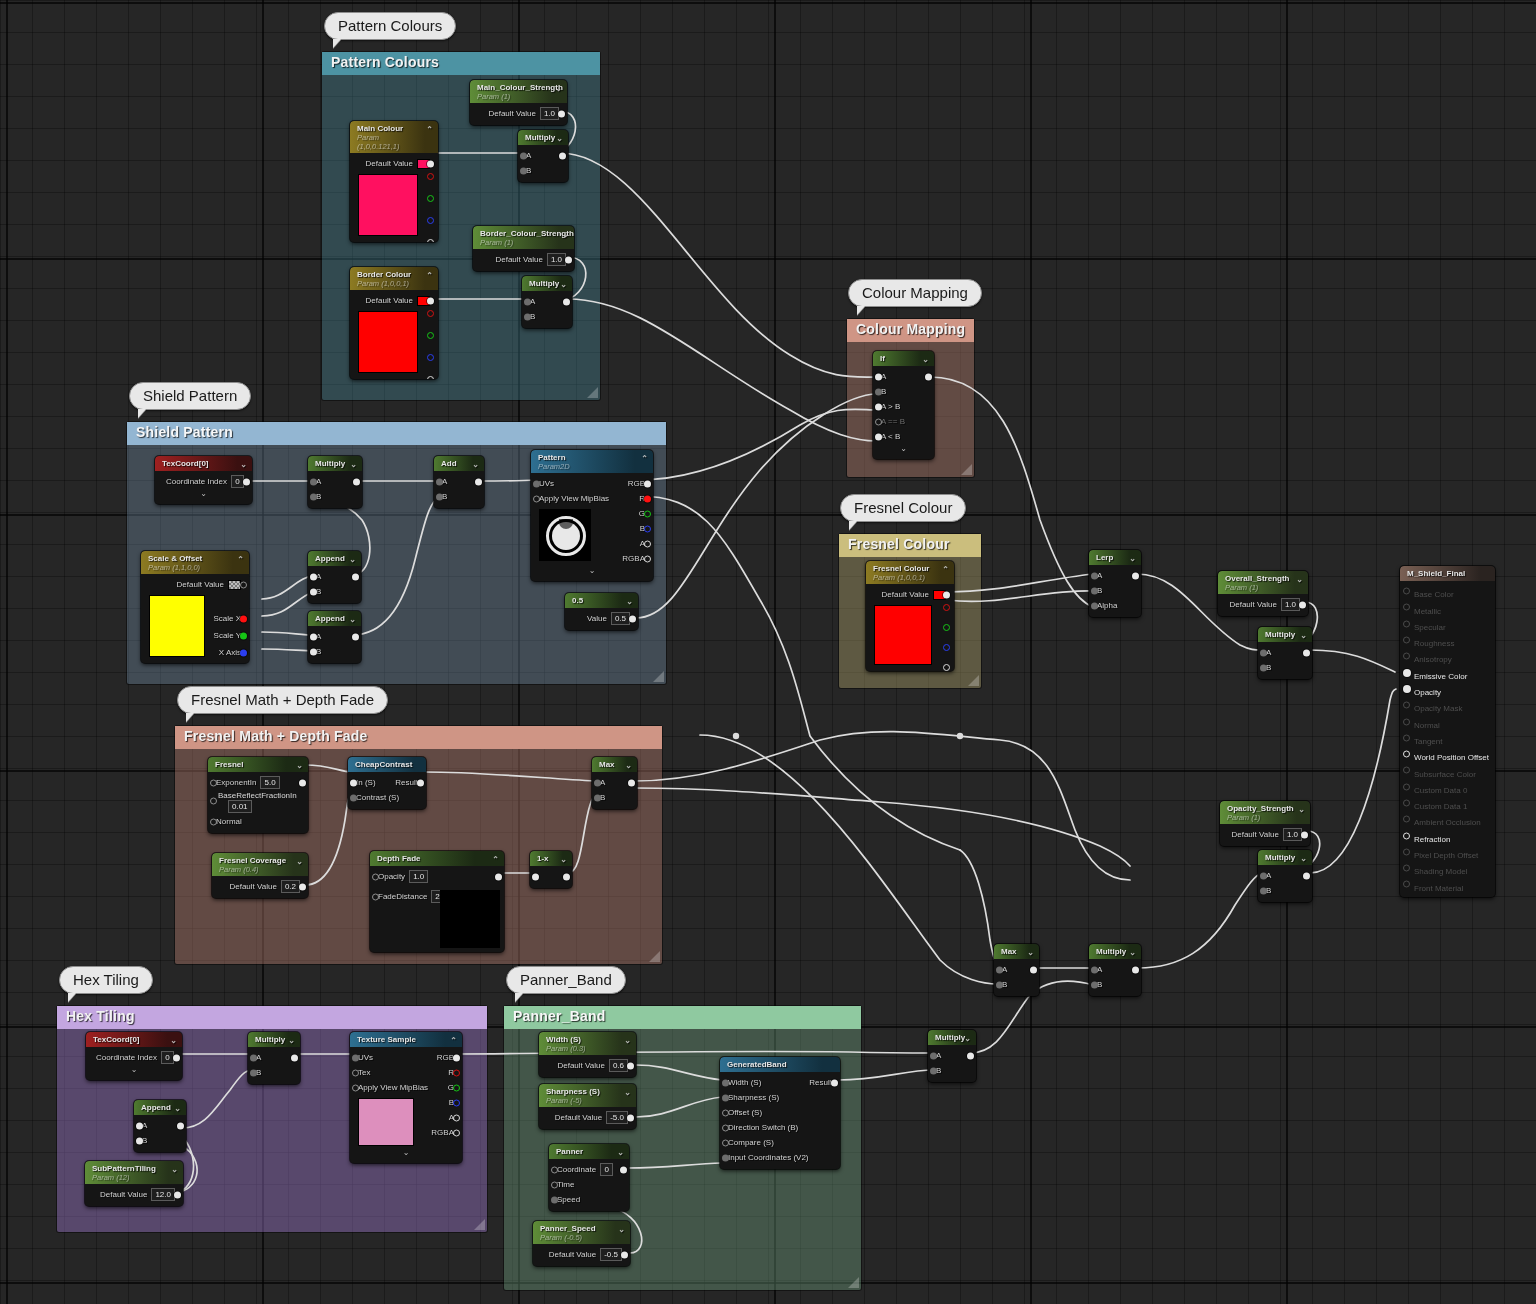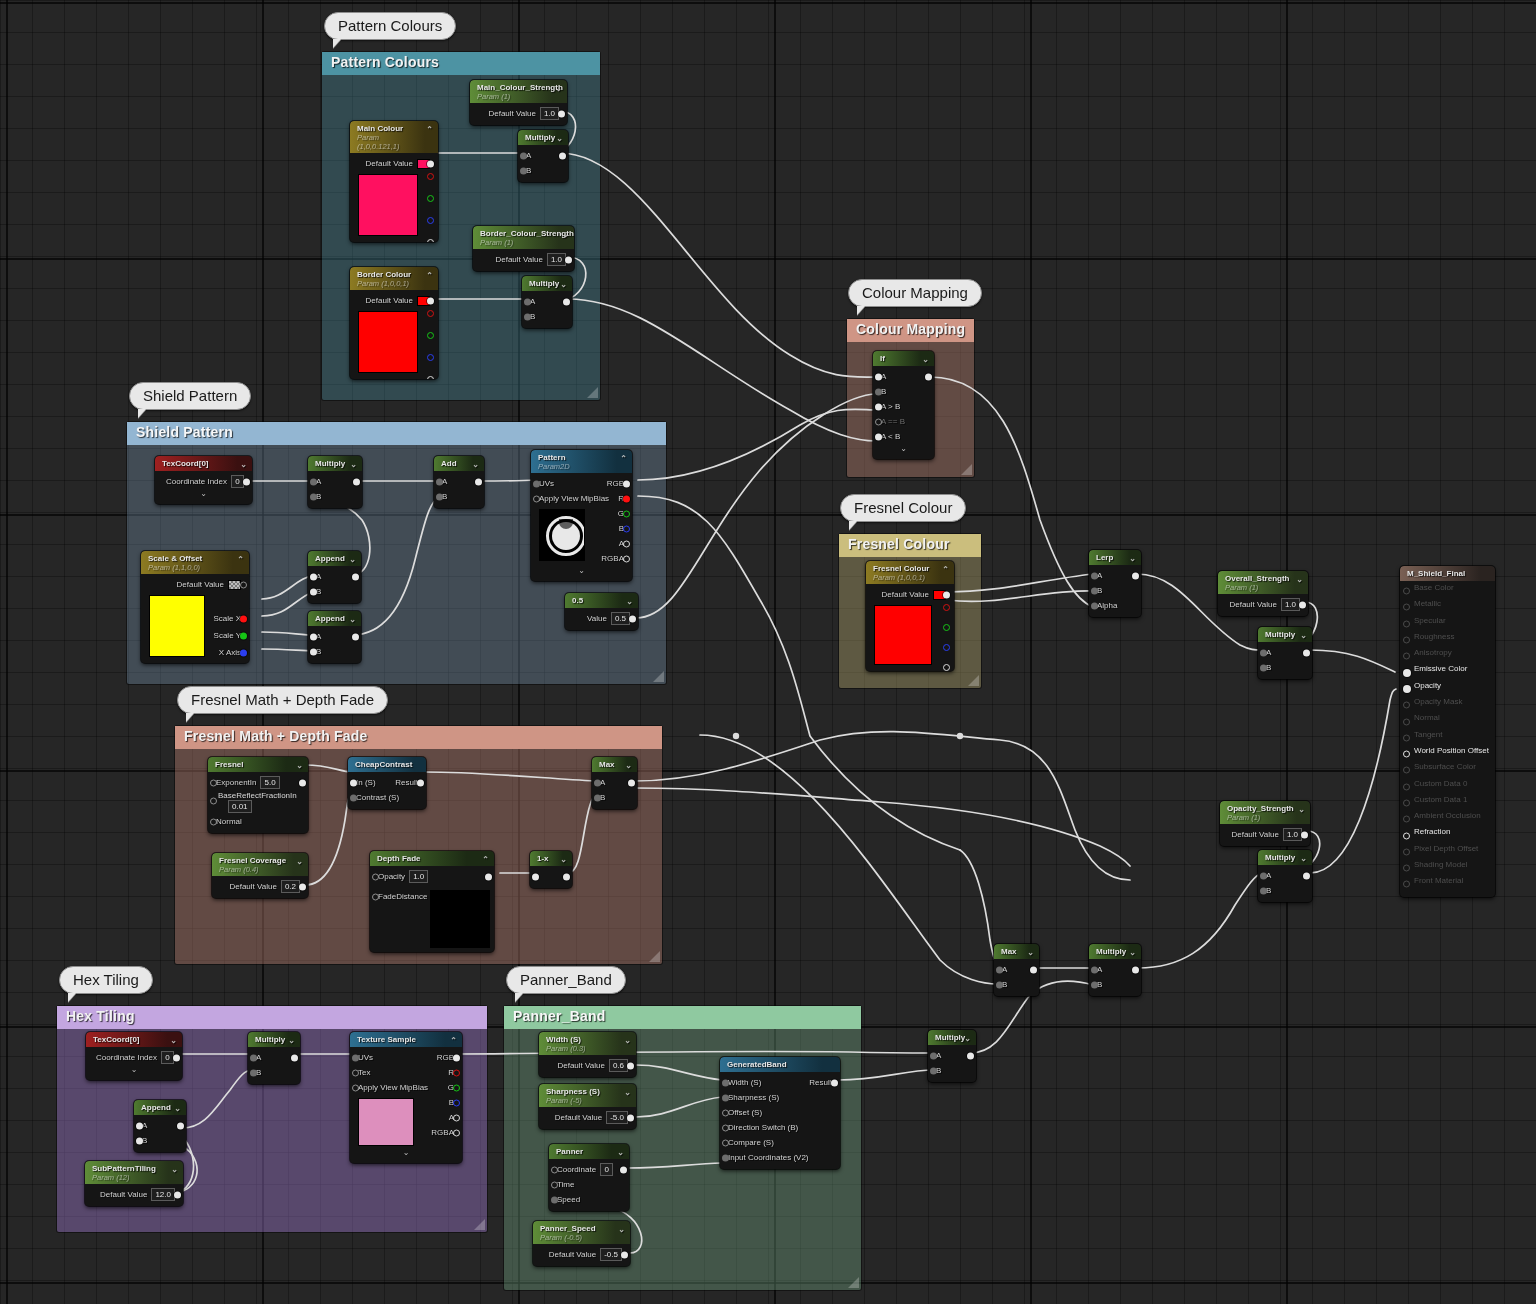--- a/index.html
+++ b/index.html
@@ -128,21 +128,21 @@
   .pin.c-b.hollow { border-color:#2b3ef0; }
   .pin.c-b.filled { background:#2b3ef0; }
   .pin.c-w.hollow { border-color:#d8d8d8; }
 
   .swatch { width:13px;height:10px; display:inline-block; margin-left:4px; border:1px solid #000; }
   .preview { margin:3px 8px 2px 8px; border:1px solid #000; }
   .dropdown { text-align:center; color:#bdbdbd; font-size:8px; line-height:8px; padding:1px 0 2px; }
 
   
   .mat-node { width:92px; }
-  .mat-node .mrow { position:relative; height:16.3px; display:flex; align-items:flex-start; padding-left:14px; }
+  .mat-node .mrow { position:relative; height:16.3px; display:flex; align-items:flex-end; padding-left:14px; }
   .mat-node .mrow .lbl { font-size:8px; }
   .mat-node .mpin { position:absolute; left:3px; top:50%; transform:translateY(-50%); }
 </style>
 </head>
 <body>
 
 <div id="canvas"></div>
 
 <div class="comment" style="left:322px;top:52px;width:278px;height:348px;background:rgba(74,143,160,0.34);">
   <div class="chead" style="background:#4d93a3;">Pattern Colours</div>
@@ -524,21 +524,21 @@
         <span class="lbl">A</span>
         <span class="pin out filled"></span>
       </div>
     <div class="row">
         <span class="pin in filled"></span>
         <span class="lbl">B</span>
       </div>
   </div>
 </div>
 
-<div class="node" style="left:531px;top:450px;width:101px;">
+<div class="node" style="left:531px;top:450px;width:122px;">
   <div class="title t-blue">
     <span>Pattern</span>
     <span class="sub">Param2D</span>
     <span class="chev">⌃</span>
   </div>
   <div class="body">
     <div class="row">
       <span class="pin in dimfill"></span>
       <span class="lbl">UVs</span>
       <span style="flex:1"></span>
@@ -793,21 +793,21 @@
   </div>
   <div class="body">
     <div class="row r-out">
       <span class="lbl">Default Value</span>
       <span class="val">0.2</span>
       <span class="pin out filled"></span>
     </div>
   </div>
 </div>
 
-<div class="node" style="left:370px;top:851px;width:124px;">
+<div class="node" style="left:370px;top:851px;width:134px;">
   <div class="title t-green">
     <span>Depth Fade</span>
     <span class="chev">⌃</span>
   </div>
   <div class="body" style="height:86px;position:relative;">
     <div class="row">
       <span class="pin in hollow"></span>
       <span class="lbl">Opacity</span>
       <span class="val">1.0</span>
       <span class="pin out filled"></span>

